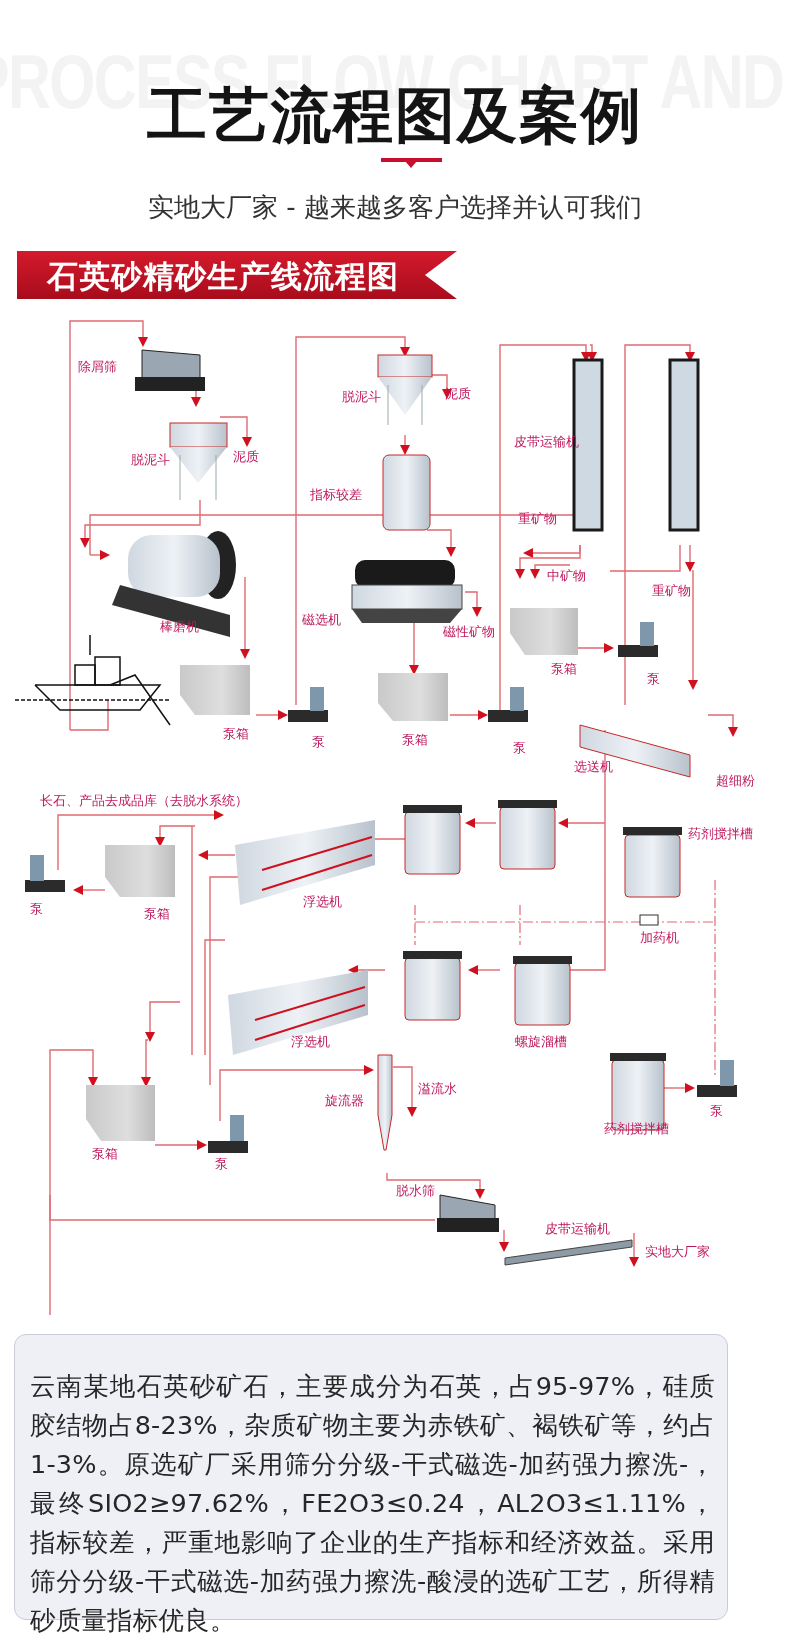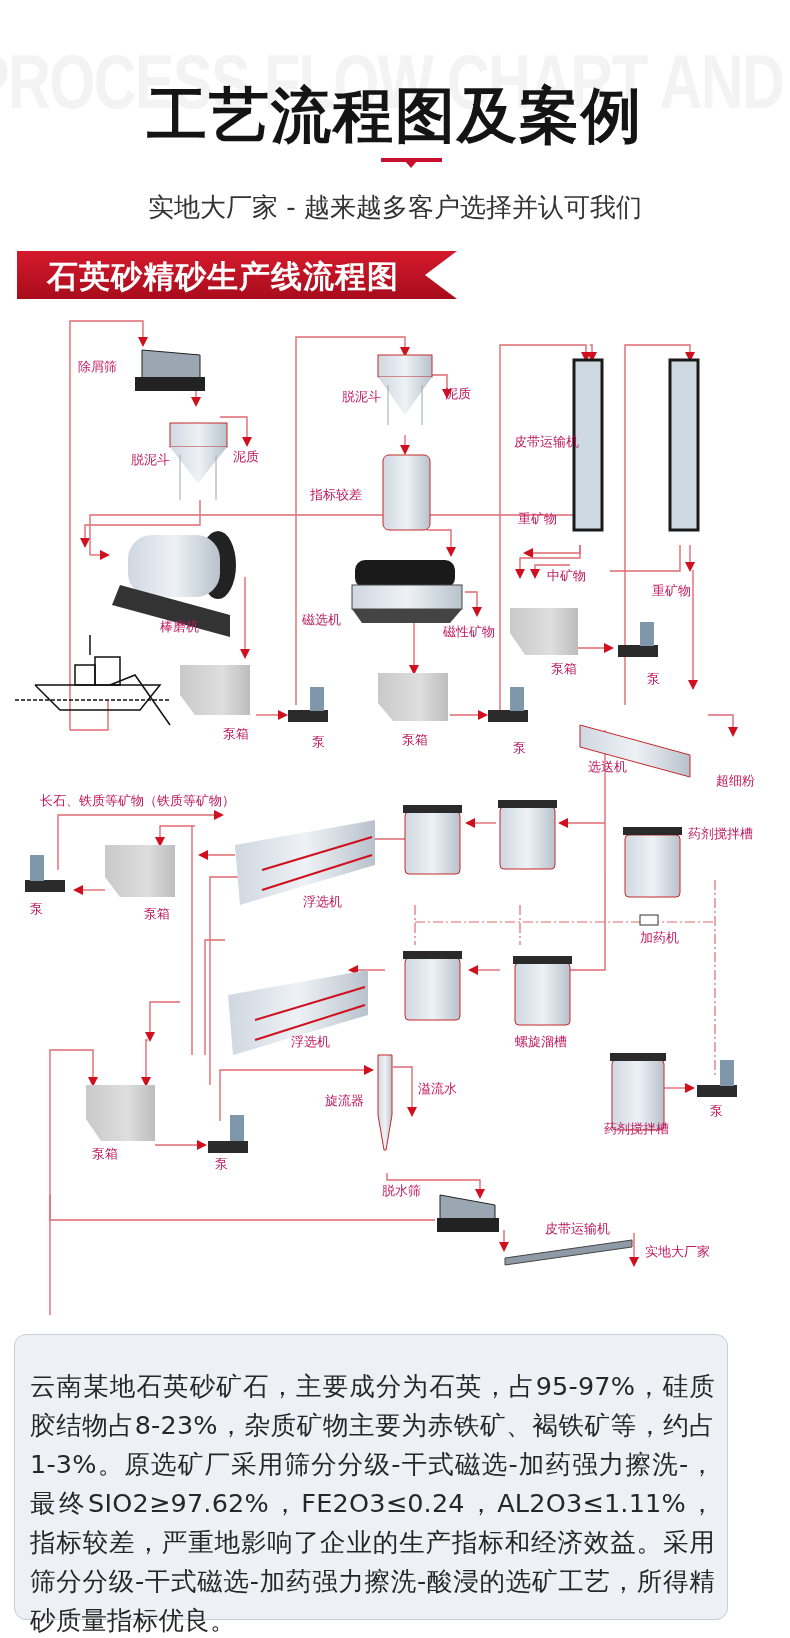--- a/index.html
+++ b/index.html
@@ -244,36 +244,36 @@
   <span class="lbl" style="left:652px;top:267px">重矿物</span>
   <span class="lbl" style="left:160px;top:303px">棒磨机</span>
   <span class="lbl" style="left:302px;top:296px">磁选机</span>
   <span class="lbl" style="left:443px;top:308px">磁性矿物</span>
   <span class="lbl" style="left:551px;top:345px">泵箱</span>
   <span class="lbl" style="left:647px;top:355px">泵</span>
   <span class="lbl" style="left:223px;top:410px">泵箱</span>
   <span class="lbl" style="left:312px;top:418px">泵</span>
   <span class="lbl" style="left:402px;top:416px">泵箱</span>
   <span class="lbl" style="left:513px;top:424px">泵</span>
-  <span class="lbl" style="left:588px;top:443px">选送机</span>
+  <span class="lbl" style="left:574px;top:443px">选送机</span>
   <span class="lbl" style="left:716px;top:457px">超细粉</span>
-  <span class="lbl" style="left:40px;top:477px">长石、铁质等矿物（铁质等矿物）</span>
+  <span class="lbl" style="left:40px;top:477px">长石、产品去成品库（去脱水系统）</span>
   <span class="lbl" style="left:688px;top:510px">药剂搅拌槽</span>
   <span class="lbl" style="left:303px;top:578px">浮选机</span>
   <span class="lbl" style="left:30px;top:585px">泵</span>
   <span class="lbl" style="left:144px;top:590px">泵箱</span>
   <span class="lbl" style="left:640px;top:614px">加药机</span>
   <span class="lbl" style="left:291px;top:718px">浮选机</span>
   <span class="lbl" style="left:515px;top:718px">螺旋溜槽</span>
   <span class="lbl" style="left:325px;top:777px">旋流器</span>
   <span class="lbl" style="left:418px;top:765px">溢流水</span>
   <span class="lbl" style="left:710px;top:787px">泵</span>
   <span class="lbl" style="left:604px;top:805px">药剂搅拌槽</span>
   <span class="lbl" style="left:92px;top:830px">泵箱</span>
   <span class="lbl" style="left:215px;top:840px">泵</span>
-  <span class="lbl" style="left:382px;top:867px">脱水筛</span>
+  <span class="lbl" style="left:396px;top:867px">脱水筛</span>
   <span class="lbl" style="left:545px;top:905px">皮带运输机</span>
   <span class="lbl" style="left:645px;top:928px">实地大厂家</span>
 </div>
 
 <div class="desc">
   <p>云南某地石英砂矿石，主要成分为石英，占95-97%，硅质胶结物占8-23%，杂质矿物主要为赤铁矿、褐铁矿等，约占1-3%。原选矿厂采用筛分分级-干式磁选-加药强力擦洗-，最终SIO2≥97.62%，FE2O3≤0.24，AL2O3≤1.11%，指标较差，严重地影响了企业的生产指标和经济效益。采用筛分分级-干式磁选-加药强力擦洗-酸浸的选矿工艺，所得精砂质量指标优良。</p>
 </div>
 
 </body></html>

